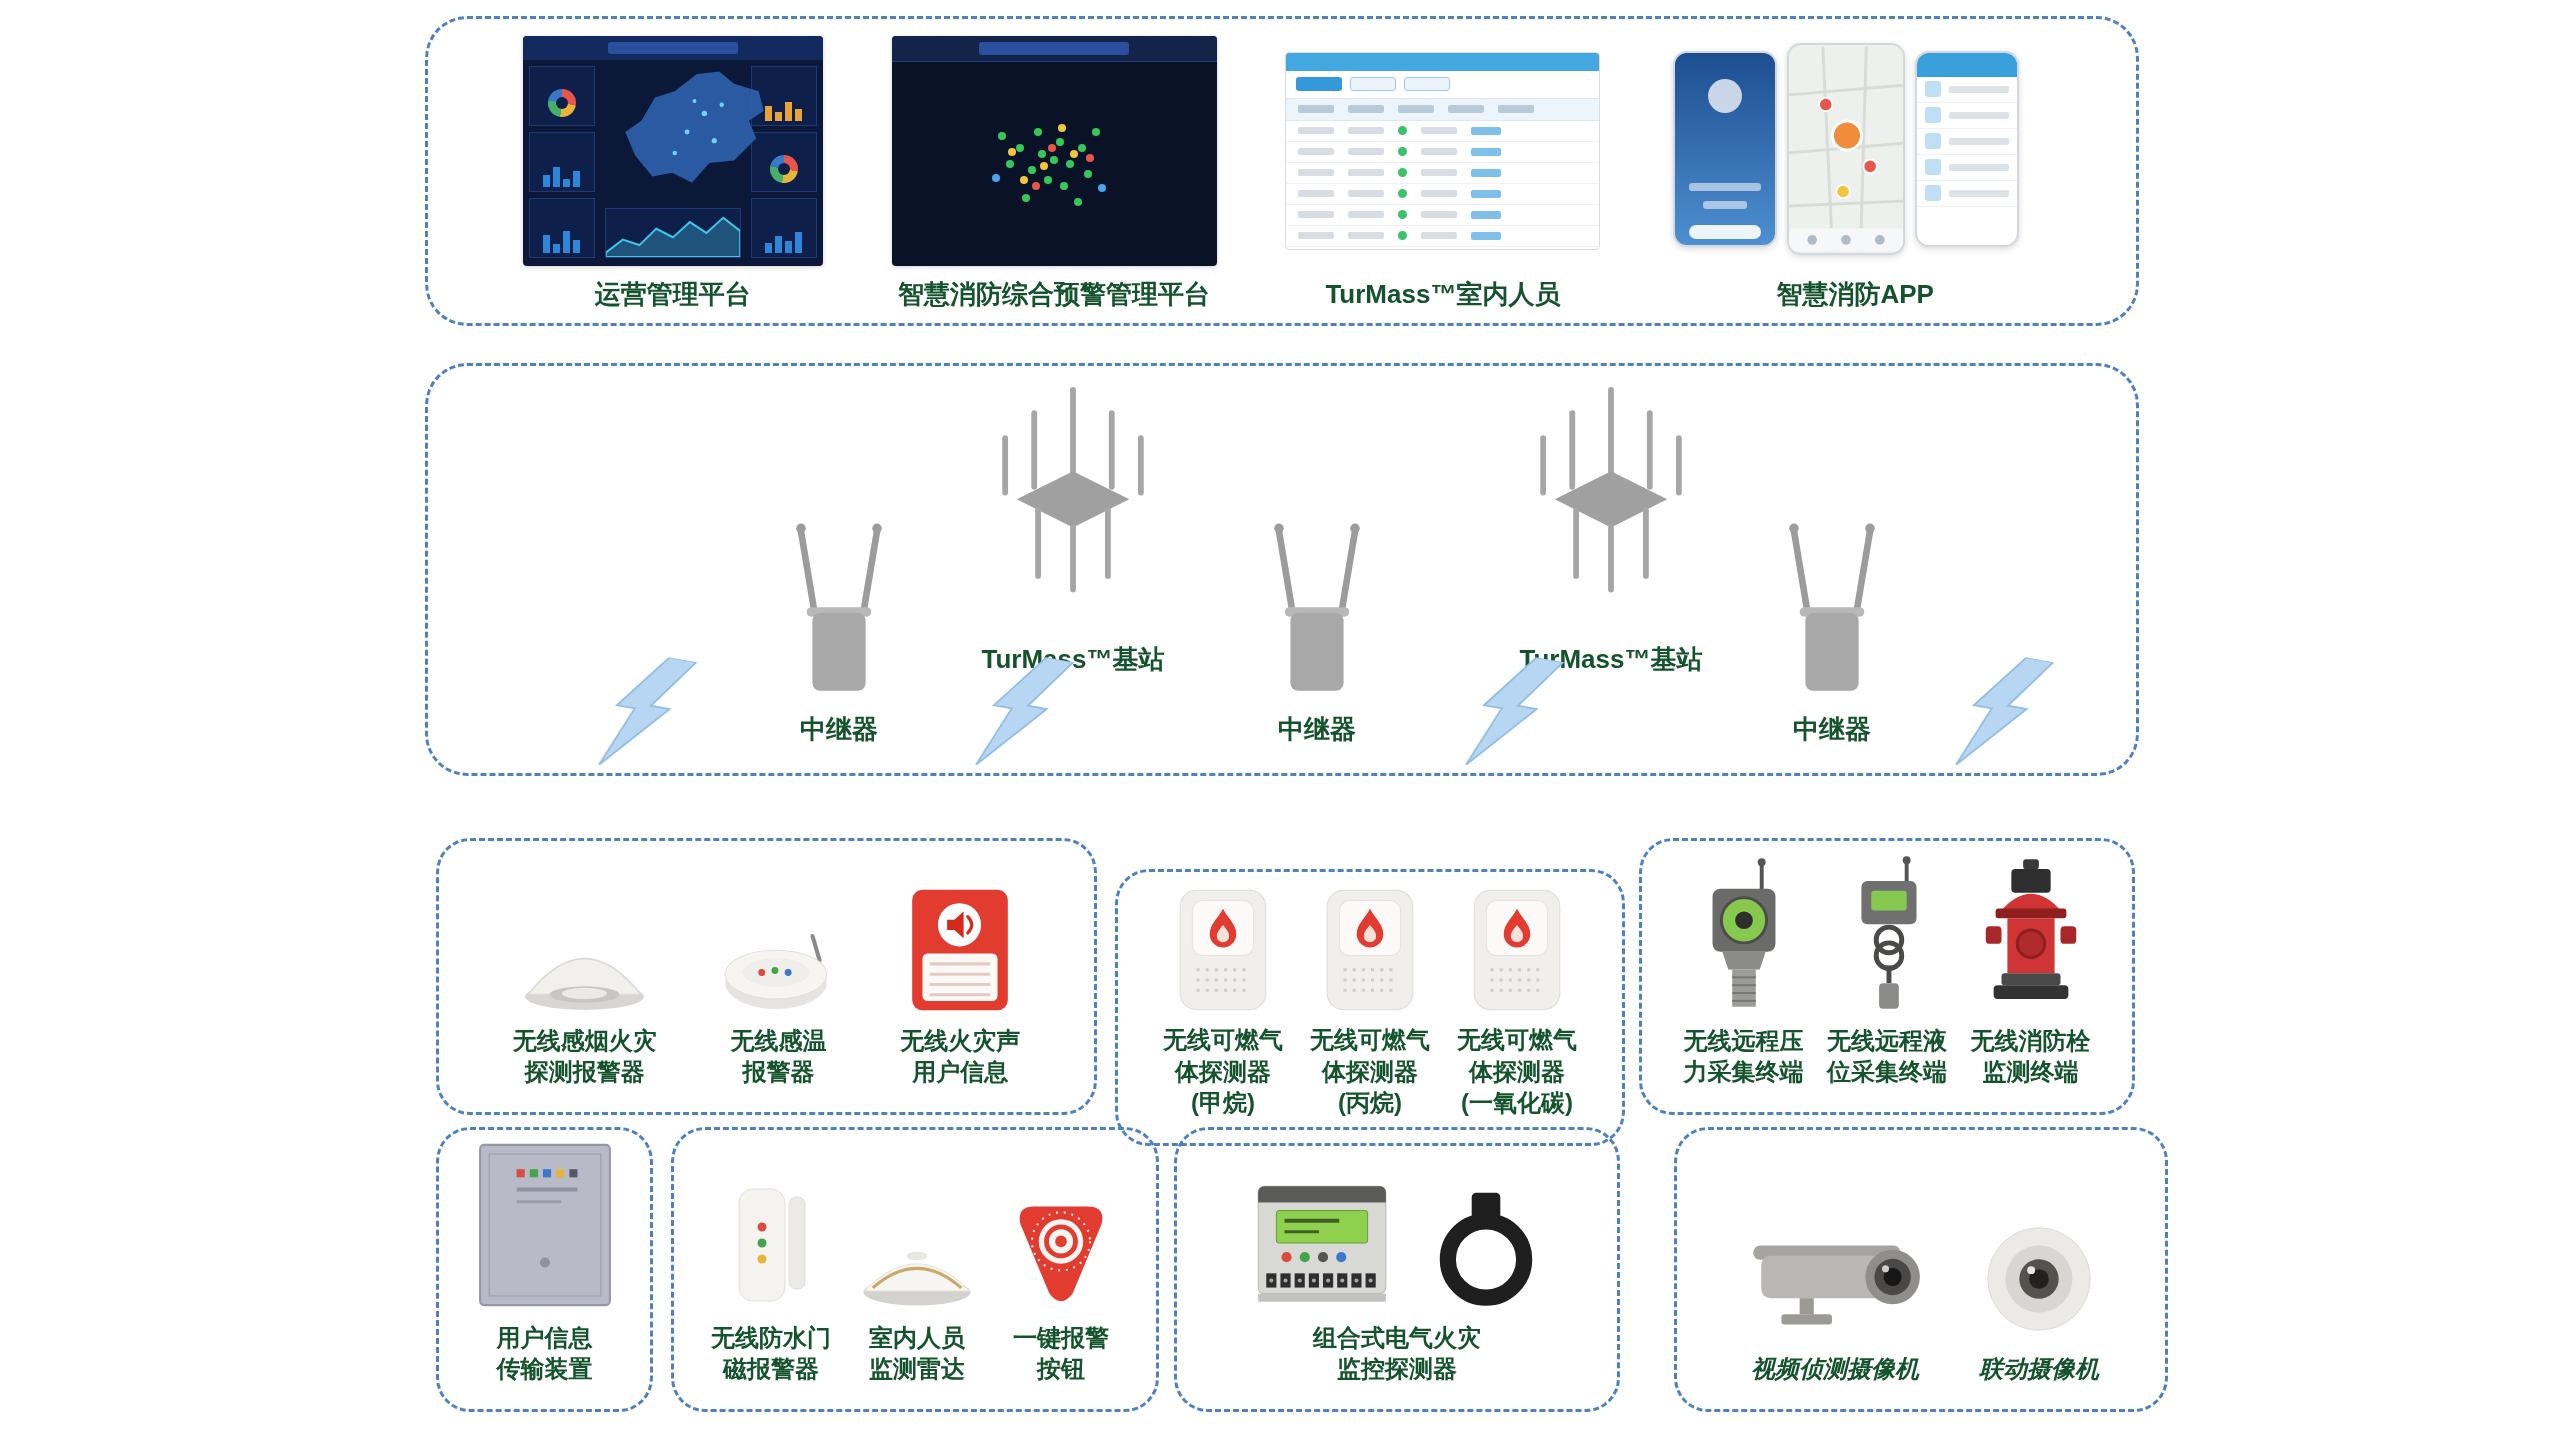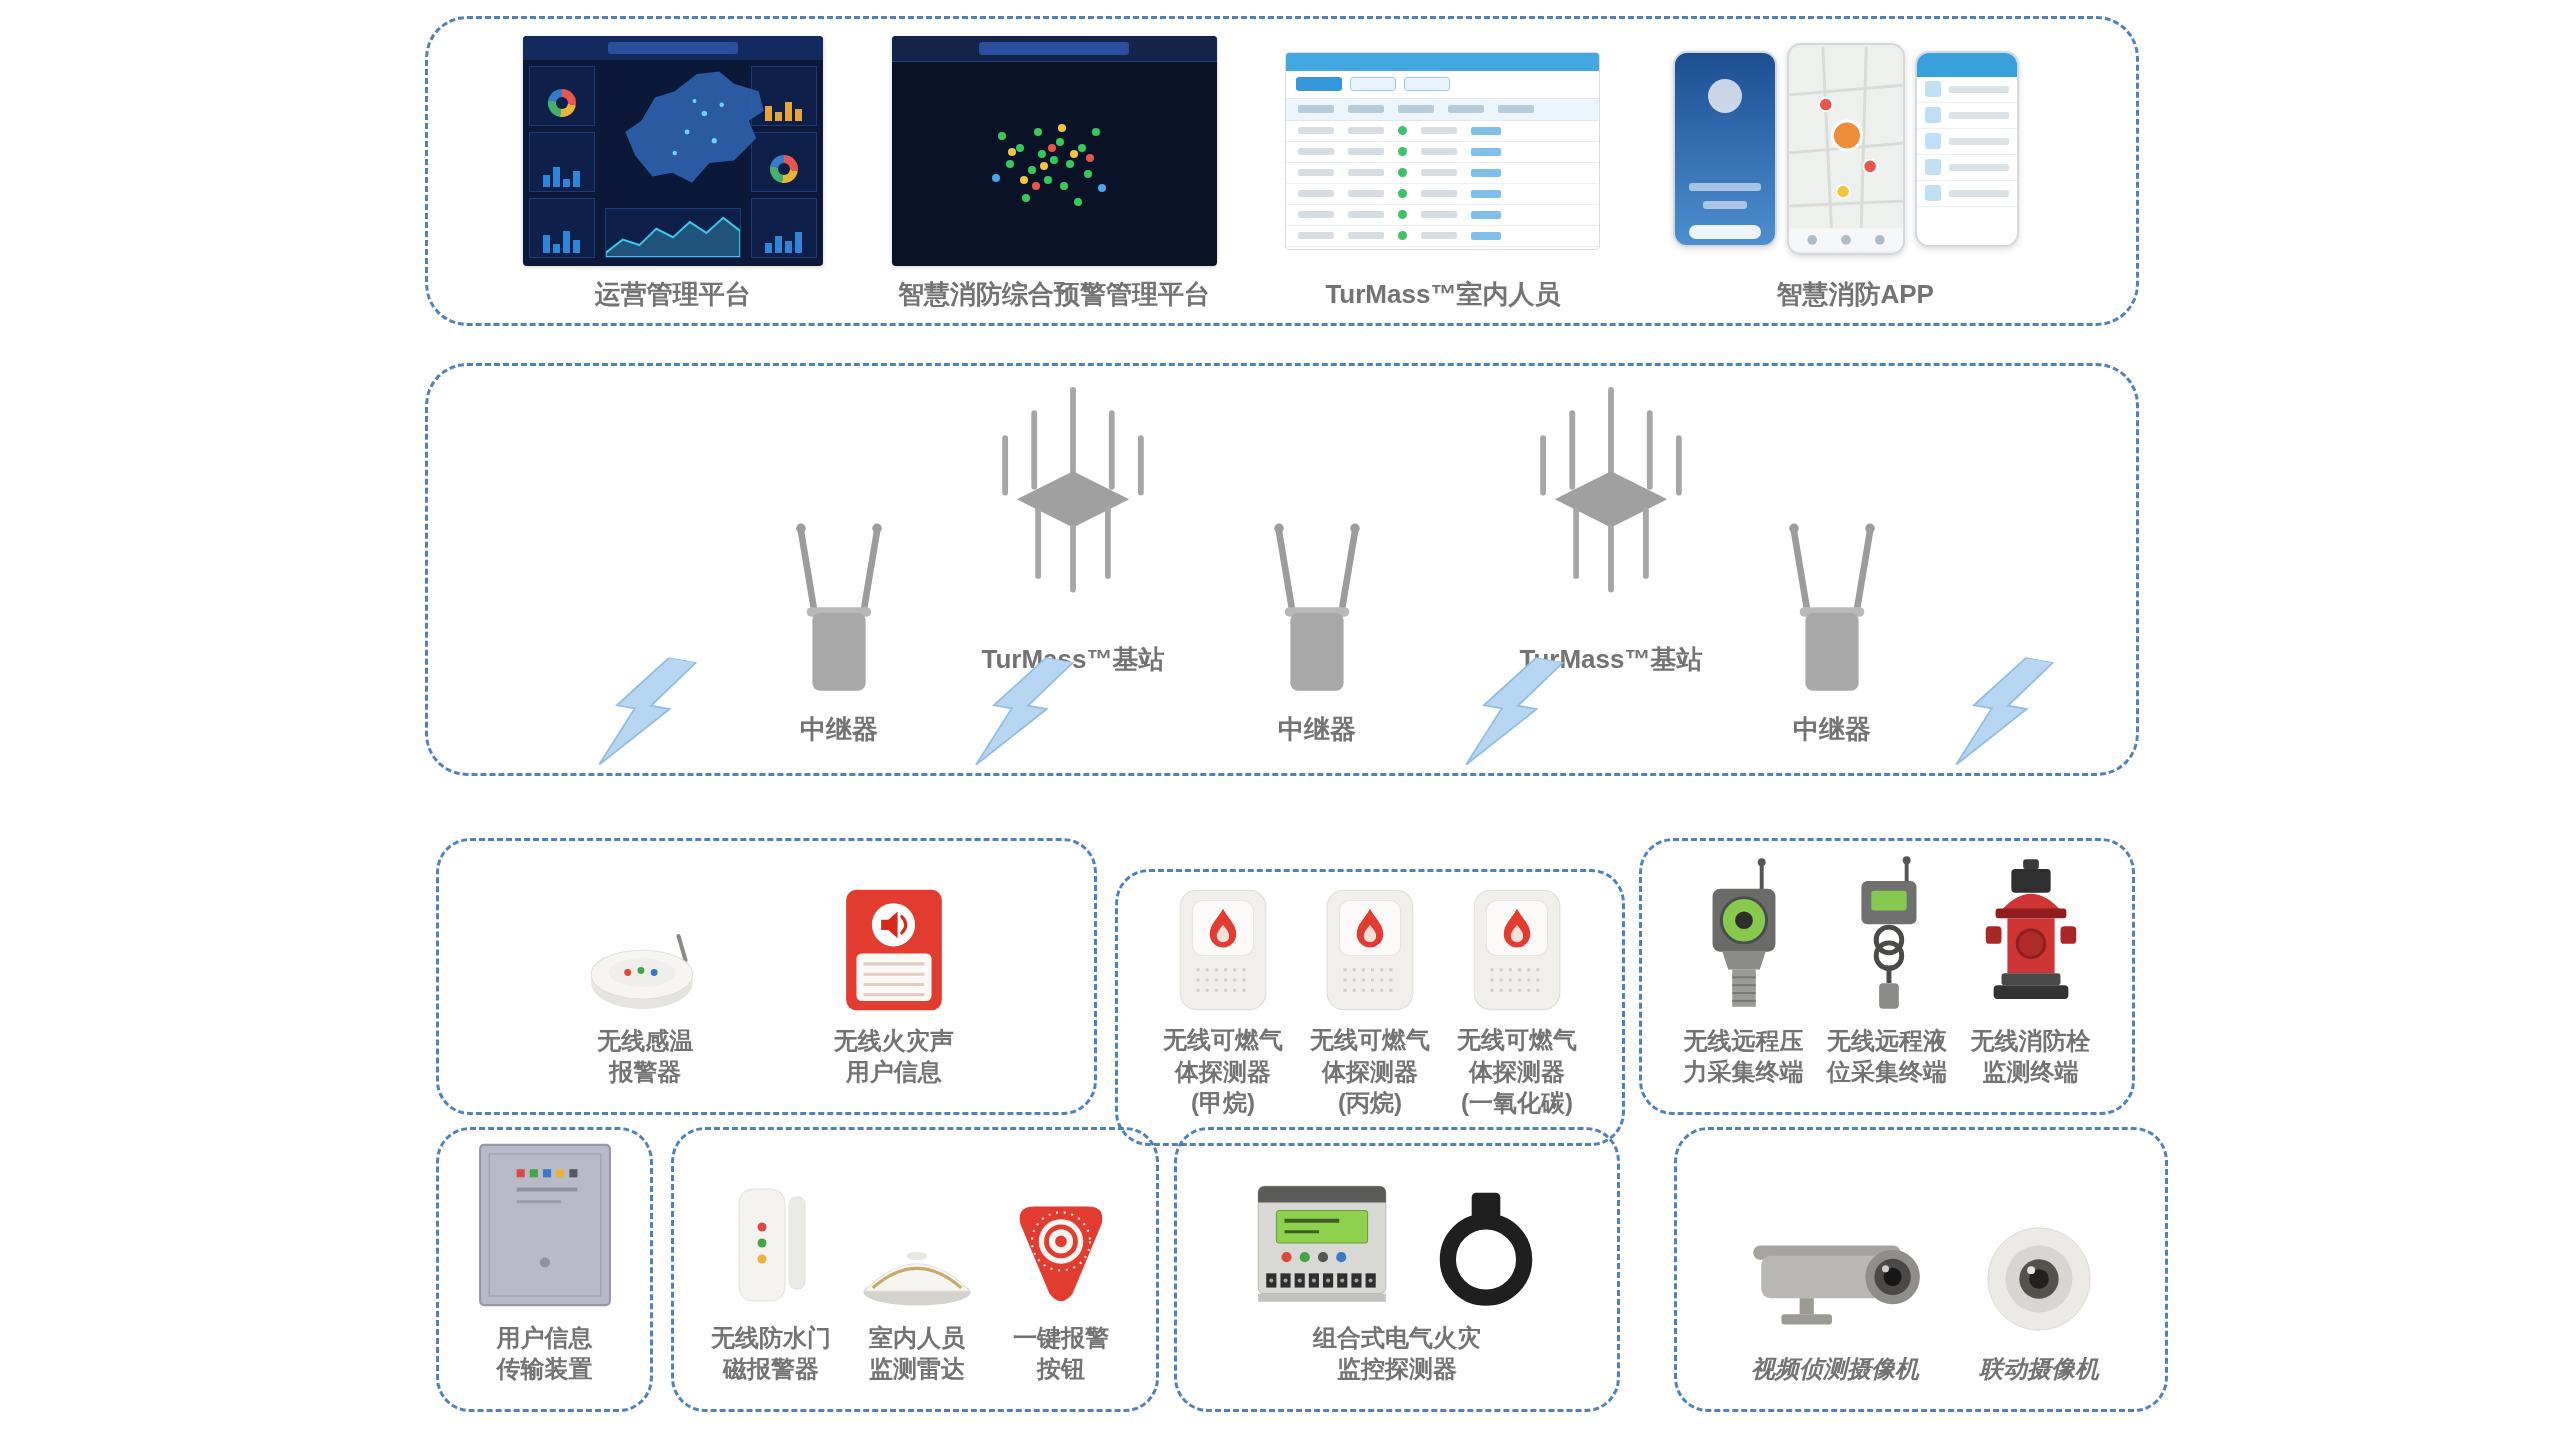--- a/index.html
+++ b/index.html
@@ -2,21 +2,21 @@
 <html><head>
 <meta charset="utf-8">
 <style>
   * { box-sizing: border-box; margin: 0; padding: 0; }
   html,body { background:#fff; }
   body { font-family: "Liberation Sans", "DejaVu Sans", sans-serif; }
   .canvas { position:relative; width:2560px; height:1440px; background:#fff; overflow:hidden; }
 
   .dashed-box { position:absolute; border:3px dashed #4f81bd; border-radius:42px; }
 
-  .caption { font-size:24px; font-weight:600; color:#737373; text-align:center;
+  .caption { font-size:24px; font-weight:600; color:#14532d; text-align:center;
              white-space:pre-line; line-height:1.32; margin-top:10px; }
 
   
   .platform-section { left:425px; top:16px; width:1714px; height:310px;
     display:flex; justify-content:space-evenly; align-items:stretch; padding:16px 26px 12px; }
   .platform-item { height:100%; display:flex; flex-direction:column; align-items:center; }
   .platform-item .shot-area { flex:1; display:flex; align-items:center; justify-content:center; }
   .platform-item .caption { font-size:26px; }
 
   .shot { position:relative; overflow:hidden; border-radius:4px; box-shadow:0 1px 4px rgba(0,0,0,.18); }
@@ -445,20 +445,32 @@
       <polygon points="66,0 18,62 38,62 10,130 76,56 55,56 96,0" fill="#b7d6f2" stroke="#93bde4" stroke-width="2"></polygon>
     </svg>
     <svg class="bolt bolt-4" viewBox="0 0 100 130">
       <polygon points="66,0 18,62 38,62 10,130 76,56 55,56 96,0" fill="#b7d6f2" stroke="#93bde4" stroke-width="2"></polygon>
     </svg>
 
   </section>
 
   <section class="dashed-box device-group group-fire">
 
+    <div class="device">
+      <div class="icon-wrap">
+        <svg width="135" height="82" viewBox="0 0 130 80">
+          <ellipse cx="65" cy="62" rx="58" ry="13" fill="#d7d6d2"></ellipse>
+          <path d="M10,60 Q65,-10 120,60 Z" fill="#f1f0ec" stroke="#dadad6" stroke-width="1.5"></path>
+          <ellipse cx="65" cy="60" rx="34" ry="8" fill="#c7c6c2"></ellipse>
+          <ellipse cx="65" cy="59" rx="22" ry="5.5" fill="#eceae6"></ellipse>
+        </svg>
+      </div>
+      <div class="caption">无线感烟火灾
+探测报警器</div>
+    </div>
 
     <div class="device">
       <div class="icon-wrap">
         <svg width="132" height="88" viewBox="0 0 130 85">
           <line x1="98" y1="8" x2="105" y2="32" stroke="#8a8a88" stroke-width="4" stroke-linecap="round"></line>
           <ellipse cx="62" cy="54" rx="50" ry="26" fill="#e5e4e0"></ellipse>
           <ellipse cx="62" cy="46" rx="50" ry="24" fill="#f6f5f2" stroke="#e0dfdb"></ellipse>
           <ellipse cx="62" cy="44" rx="33" ry="14" fill="#efeeea"></ellipse>
           <circle cx="48" cy="44" r="3.4" fill="#d94a3f"></circle>
           <circle cx="61" cy="42" r="3.4" fill="#44a447"></circle>

